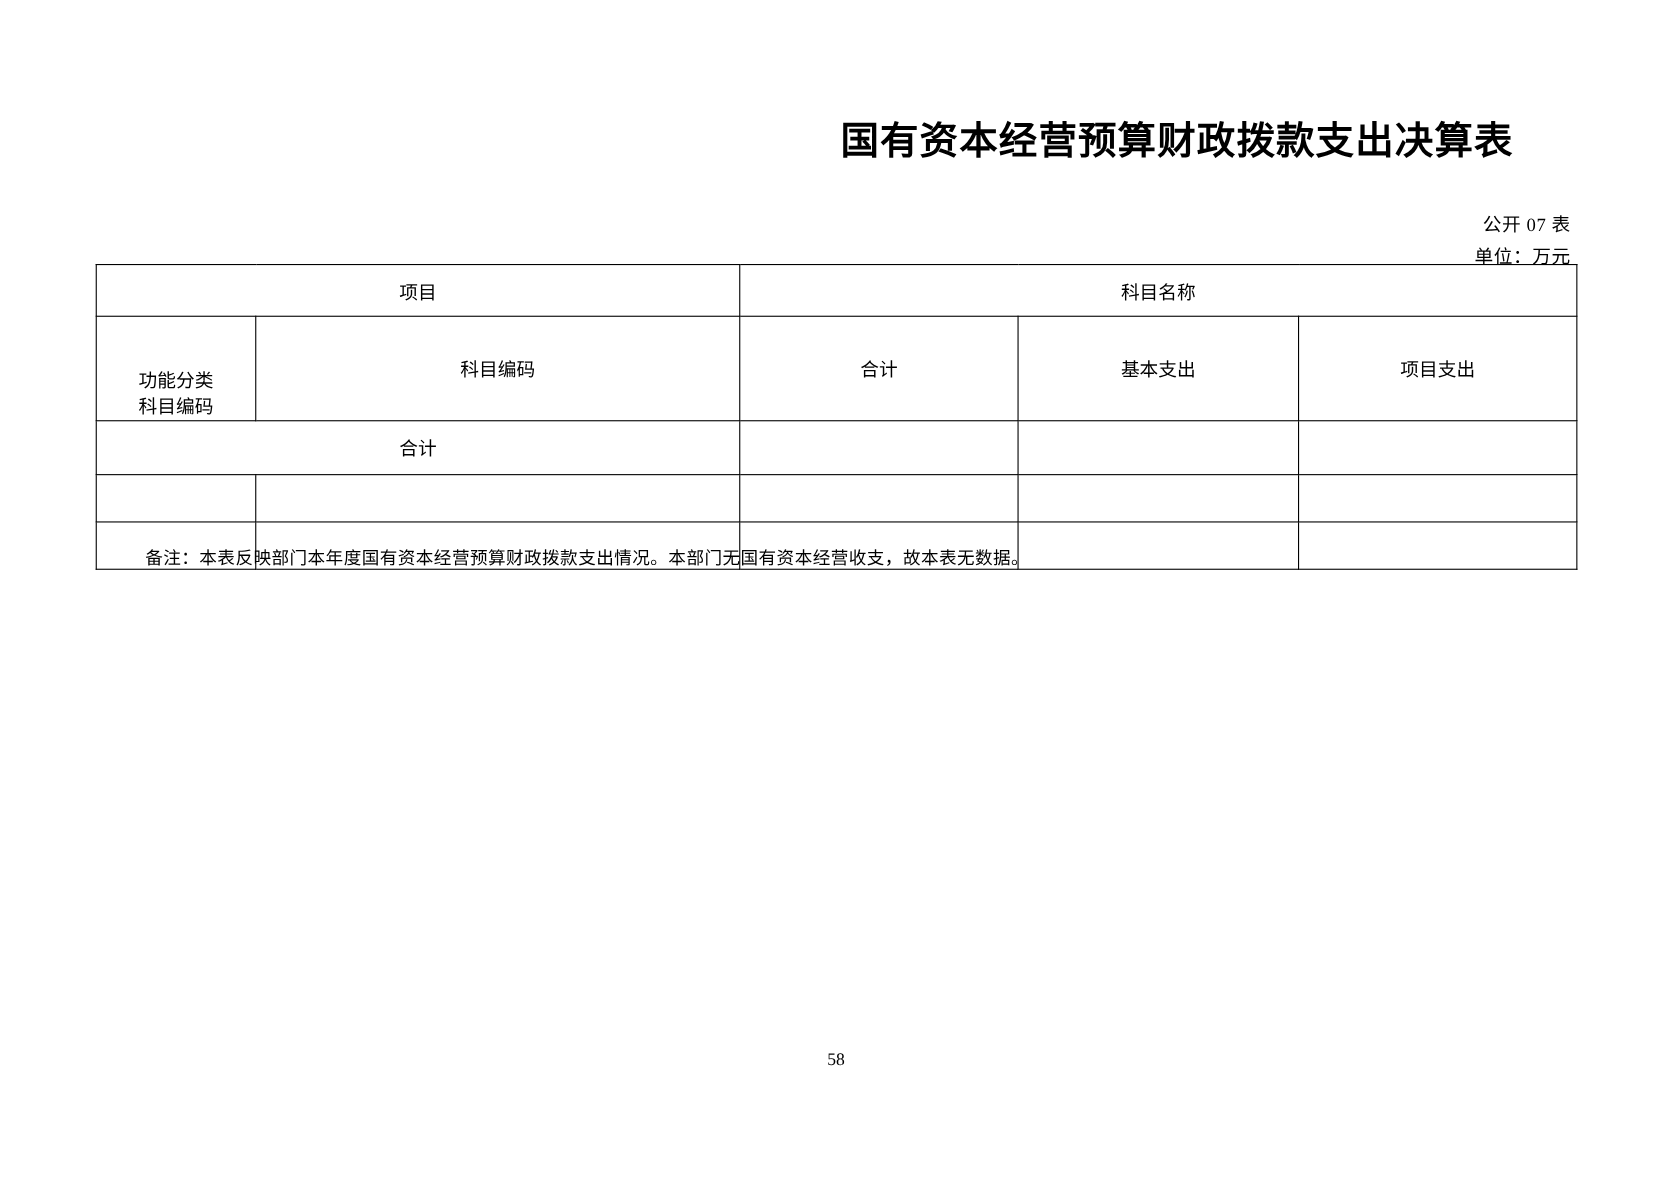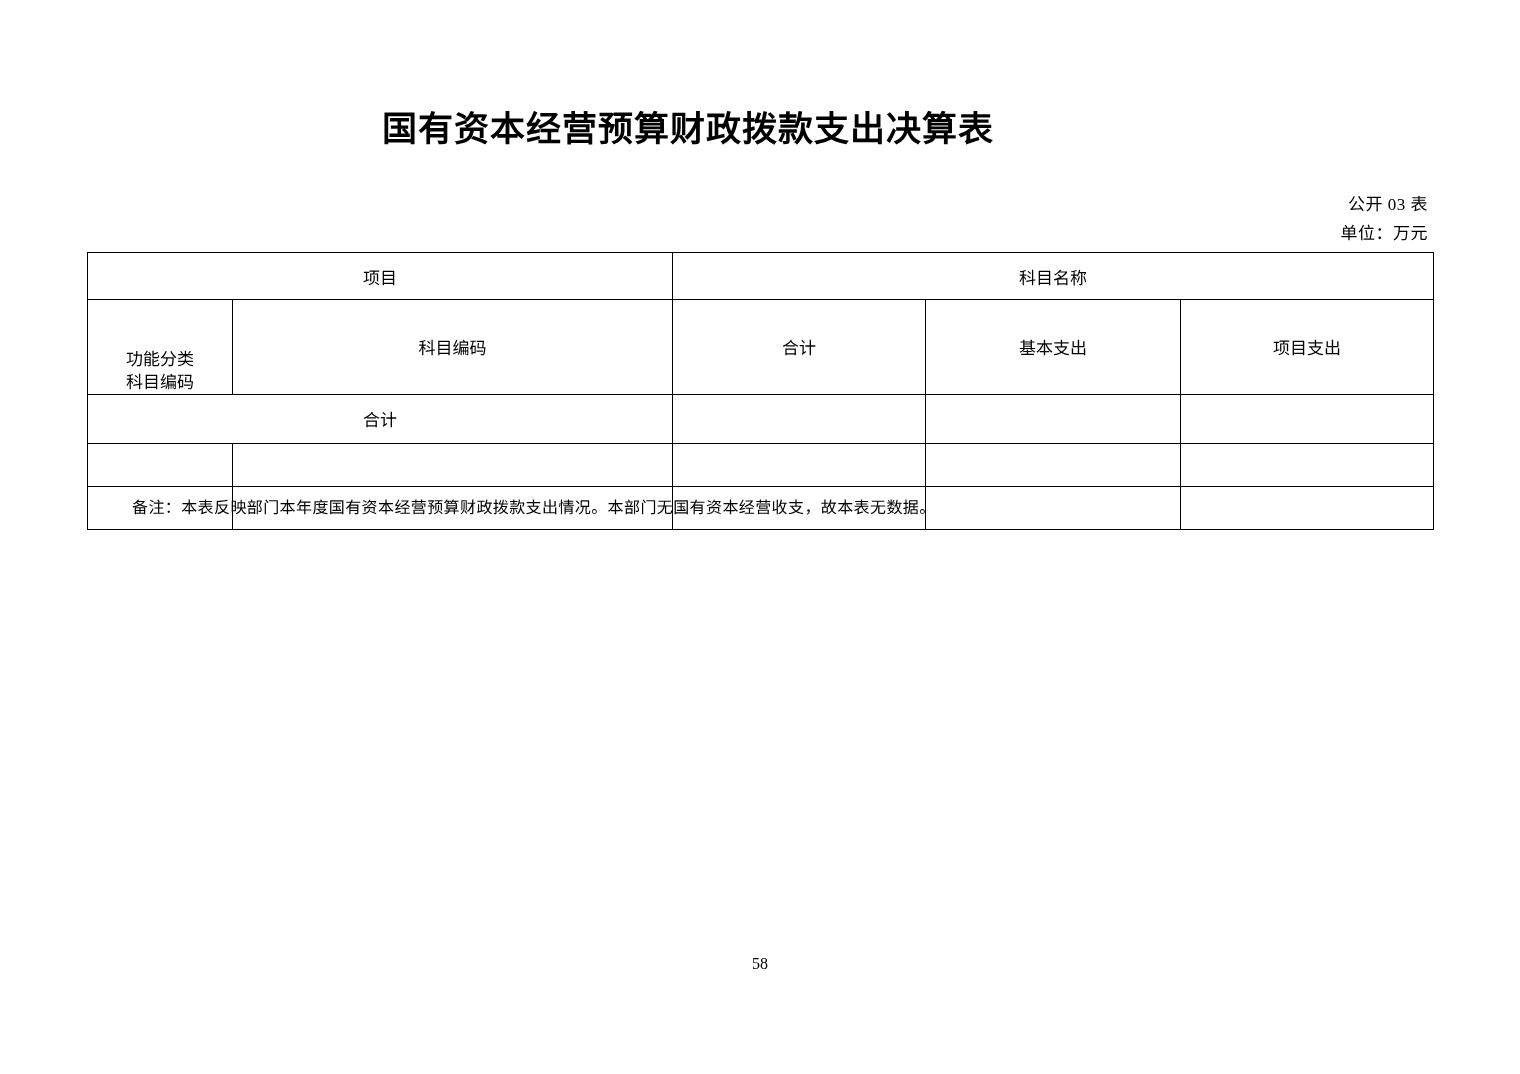--- a/index.html
+++ b/index.html
@@ -21,21 +21,21 @@
     width: 1520px;
     height: 1074px;
     box-sizing: border-box;
   }
 
   .doc-title {
     position: absolute;
     top: 108px;
     left: 0;
     width: 1376px;
-    text-align: center;
+    text-align: right;
     font-family: "DejaVu Sans", "Liberation Sans", sans-serif;
     font-weight: bold;
     font-size: 35px;
     letter-spacing: 1px;
     line-height: 1.2;
   }
 
   .meta-right-1 {
     position: absolute;
     top: 190px;
@@ -56,21 +56,21 @@
     position: absolute;
     top: 219px;
     left: 108px;
     font-size: 17px;
     font-family: "Liberation Serif", serif;
     letter-spacing: 0.5px;
   }
 
   table.budget {
     position: absolute;
-    top: 252px;
+    top: 240px;
     left: 87px;
     width: 1346px;
     border-collapse: collapse;
     table-layout: fixed;
     padding-left: 12px;
   }
   table.budget td {
     border: 1.6px solid #000000;
     text-align: center;
     vertical-align: middle;
@@ -114,21 +114,21 @@
     font-family: "Liberation Serif", serif;
   }
 </style>
 </head>
 <body>
 
 <div class="page">
 
   <div class="doc-title">国有资本经营预算财政拨款支出决算表</div>
 
-  <div class="meta-right-1">公开 03 表</div>
+  <div class="meta-right-1">公开 07 表</div>
   <div class="meta-right-2">单位：万元</div>
 
   <table class="budget">
     <colgroup>
       <col class="col-code">
       <col class="col-name">
       <col class="col-sum">
       <col class="col-basic">
       <col class="col-proj">
     </colgroup>

